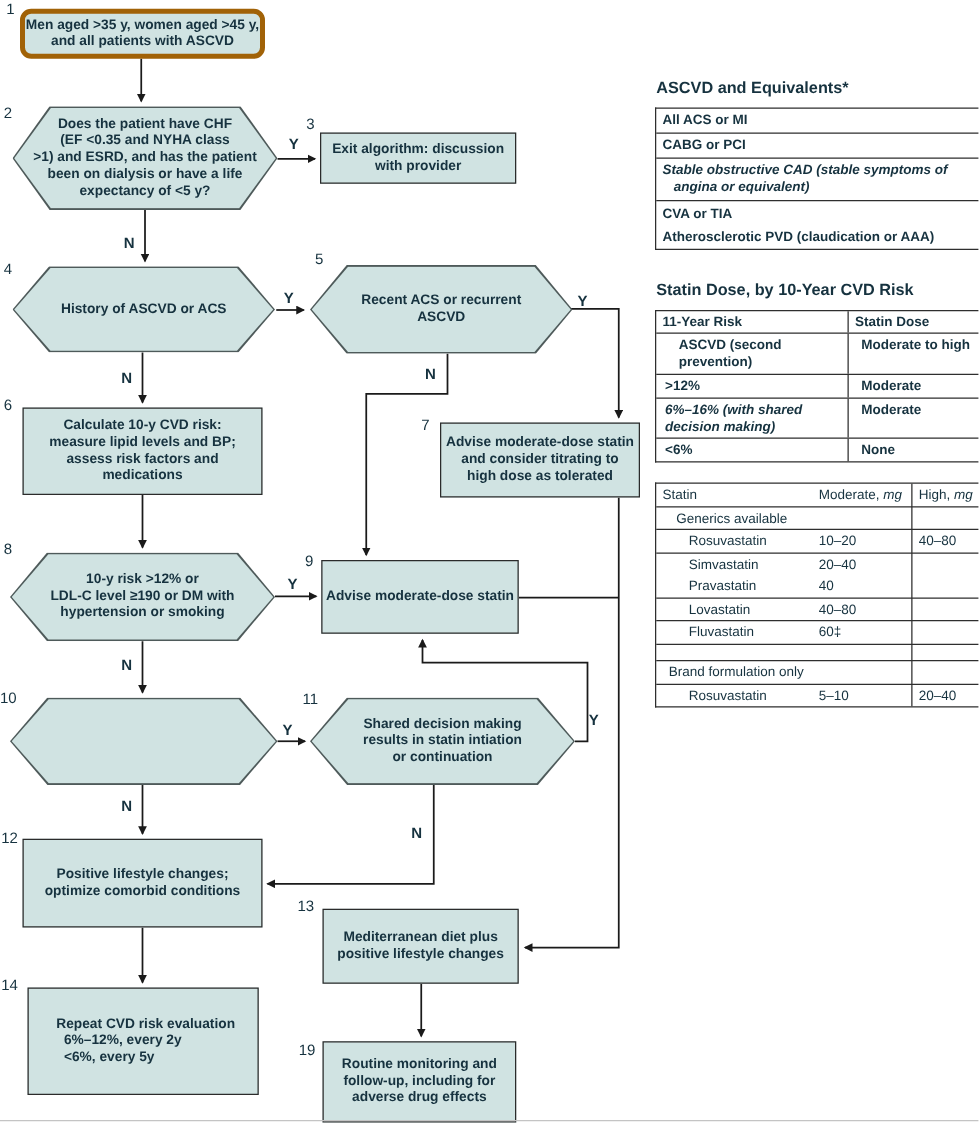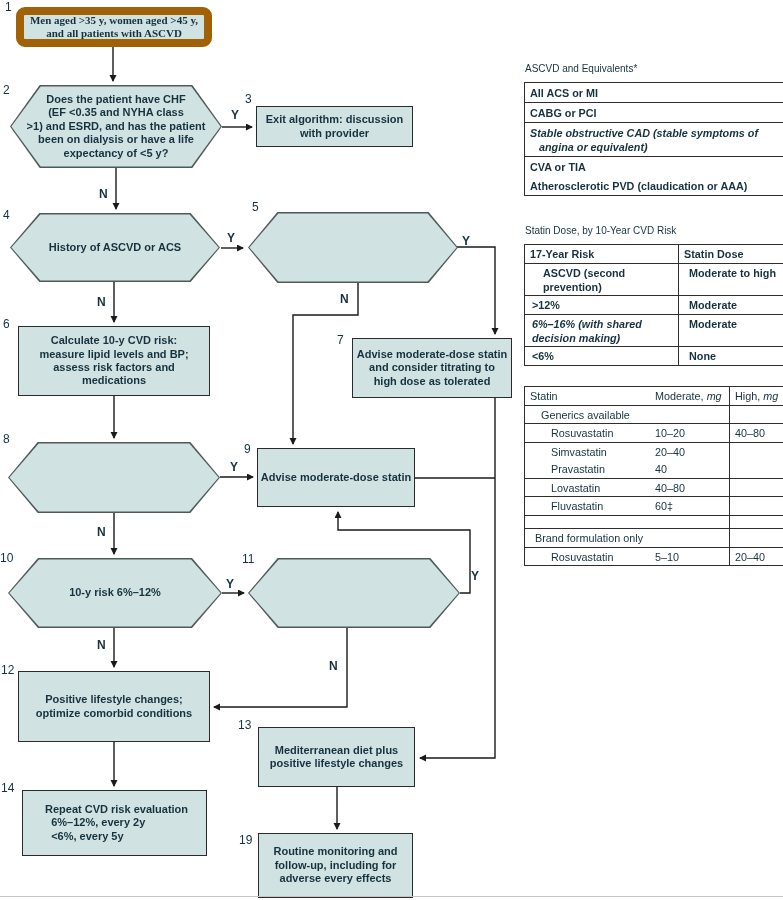--- a/index.html
+++ b/index.html
@@ -17,37 +17,37 @@
     font-family:"Liberation Sans","DejaVu Sans",sans-serif;color:var(--text);
     overflow:hidden;
   }
   svg.connectors{position:absolute;left:0;top:0;width:783px;height:900px;}
   .node{position:absolute;display:flex;align-items:center;justify-content:center;box-sizing:border-box;}
   .node .node-text{
     position:relative;z-index:2;font-size:11px;font-weight:700;line-height:1.22;
     text-align:center;white-space:pre-wrap;width:100%;
   }
   .node.rect{background:var(--node-fill);border:1.3px solid var(--rect-border);}
-  .node.rounded{background:var(--node-fill);border:8px solid #a16207;border-radius:9px;font-family:Liberation Serif, serif;}
+  .node.rounded{background:var(--node-fill);border:4px solid #a16207;border-radius:9px;}
   .node.hex{background:transparent;border:none;}
   .hex-shape{position:absolute;inset:0;z-index:1;}
   .hex-shape::before{
     content:"";position:absolute;inset:0;background:var(--node-border);
     clip-path:polygon(0% 50%,14% 0%,86% 0%,100% 50%,86% 100%,14% 100%);
   }
   .hex-shape::after{
     content:"";position:absolute;inset:1.4px;background:var(--node-fill);
     clip-path:polygon(0% 50%,14% 0%,86% 0%,100% 50%,86% 100%,14% 100%);
   }
   .node.left-align .node-text{text-align:left;padding-left:22px;}
   .num{position:absolute;font-size:12px;font-weight:400;color:var(--text);z-index:3;}
   .yn{position:absolute;font-size:12px;font-weight:700;color:var(--text);z-index:3;}
   
   .tbl{position:absolute;font-size:10.8px;line-height:1.3;}
-  .tbl-title{font-weight:400;font-size:10px;margin:0 0 7px 1px;}
+  .tbl-title{font-weight:700;font-size:13px;margin:0 0 7px 1px;}
   .tbl-body{border-top:1.5px solid var(--table-border);border-bottom:1.5px solid var(--table-border);border-left:1.2px solid var(--table-border);}
   .b-b{border-bottom:1.3px solid var(--table-border);}
   .pre{white-space:pre-wrap;font-style:italic;}
   .a-row{padding:2.5px 2px 2.5px 5px;font-weight:700;}
   .b-row{display:flex;align-items:stretch;font-weight:700;}
   .b-c1{width:154px;box-sizing:border-box;border-right:1.2px solid var(--table-border);padding:2px 2px 1.5px 7px;}
   .b-c1.hpl{padding-left:5px;}
   .b-c1.ind2{padding-left:18px;}
   .b-c2{flex:1;padding:2px 0 1.5px 10px;}
   .c-body{position:relative;}
@@ -108,62 +108,69 @@
   <div class="node rect" style="left:256px;top:106px;width:157px;height:41px">
     <div class="node-text">Exit algorithm: discussion
 with provider</div>
   </div>
   <div class="node hex" style="left:10px;top:213px;width:210px;height:69px">
     <div class="hex-shape"></div>
     <div class="node-text">History of ASCVD or ACS</div>
   </div>
   <div class="node hex" style="left:248px;top:212px;width:210px;height:71px">
     <div class="hex-shape"></div>
+    <div class="node-text">Recent ACS or recurrent
+ASCVD</div>
   </div>
   <div class="node rect" style="left:18px;top:326px;width:192px;height:70px">
     <div class="node-text">Calculate 10-y CVD risk:
 measure lipid levels and BP;
 assess risk factors and
 medications</div>
   </div>
   <div class="node rect" style="left:352px;top:338px;width:160px;height:60px">
     <div class="node-text">Advise moderate-dose statin
 and consider titrating to
 high dose as tolerated</div>
   </div>
   <div class="node hex" style="left:8px;top:442px;width:212px;height:71px">
     <div class="hex-shape"></div>
+    <div class="node-text">10-y risk &gt;12% or
+LDL-C level ≥190 or DM with
+hypertension or smoking</div>
   </div>
   <div class="node rect" style="left:257px;top:448px;width:158px;height:59px">
     <div class="node-text">Advise moderate-dose statin</div>
   </div>
   <div class="node hex" style="left:8px;top:558px;width:214px;height:70px">
     <div class="hex-shape"></div>
-    <div class="node-text">10-y risk 6%–12%</div>
   </div>
   <div class="node hex" style="left:248px;top:558px;width:212px;height:70px">
     <div class="hex-shape"></div>
+    <div class="node-text">Shared decision making
+results in statin intiation
+or continuation</div>
   </div>
   <div class="node rect" style="left:18px;top:671px;width:192px;height:71px">
     <div class="node-text">Positive lifestyle changes;
 optimize comorbid conditions</div>
   </div>
   <div class="node rect" style="left:258px;top:727px;width:157px;height:60px">
     <div class="node-text">Mediterranean diet plus
 positive lifestyle changes</div>
   </div>
-  <div class="node rect left-align" style="left:22px;top:790px;width:185px;height:66px">
+  <div class="node rect left-align" style="left:22px;top:790px;width:185px;height:86px">
     <div class="node-text">Repeat CVD risk evaluation
   6%–12%, every 2y
   &lt;6%, every 5y</div>
   </div>
   <div class="node rect" style="left:258px;top:833px;width:155px;height:65px">
     <div class="node-text">Routine monitoring and
 follow-up, including for
-adverse every effects</div>
+adverse drug effects</div>
   </div>
 
   <div class="num" style="left:5px;top:0px">1</div>
   <div class="num" style="left:3px;top:83px">2</div>
   <div class="num" style="left:245px;top:92px">3</div>
   <div class="num" style="left:3px;top:208px">4</div>
   <div class="num" style="left:252px;top:200px">5</div>
   <div class="num" style="left:3px;top:317px">6</div>
   <div class="num" style="left:337px;top:333px">7</div>
   <div class="num" style="left:3px;top:432px">8</div>
@@ -197,21 +204,21 @@
    angina or equivalent)</div>
       <div class="a-row">CVA or TIA</div>
       <div class="a-row">Atherosclerotic PVD (claudication or AAA)</div>
     </div>
   </div>
 
   <div class="tbl" style="left:524px;top:224px;width:259px">
     <div class="tbl-title">Statin Dose, by 10-Year CVD Risk</div>
     <div class="tbl-body">
       <div class="b-row b-b">
-        <div class="b-c1 hpl">17-Year Risk</div>
+        <div class="b-c1 hpl">11-Year Risk</div>
         <div class="b-c2" style="padding-left:5px">Statin Dose</div>
       </div>
       <div class="b-row b-b">
         <div class="b-c1 ind2">ASCVD (second prevention)</div>
         <div class="b-c2">Moderate to high</div>
       </div>
       <div class="b-row b-b">
         <div class="b-c1">&gt;12%</div>
         <div class="b-c2">Moderate</div>
       </div>

